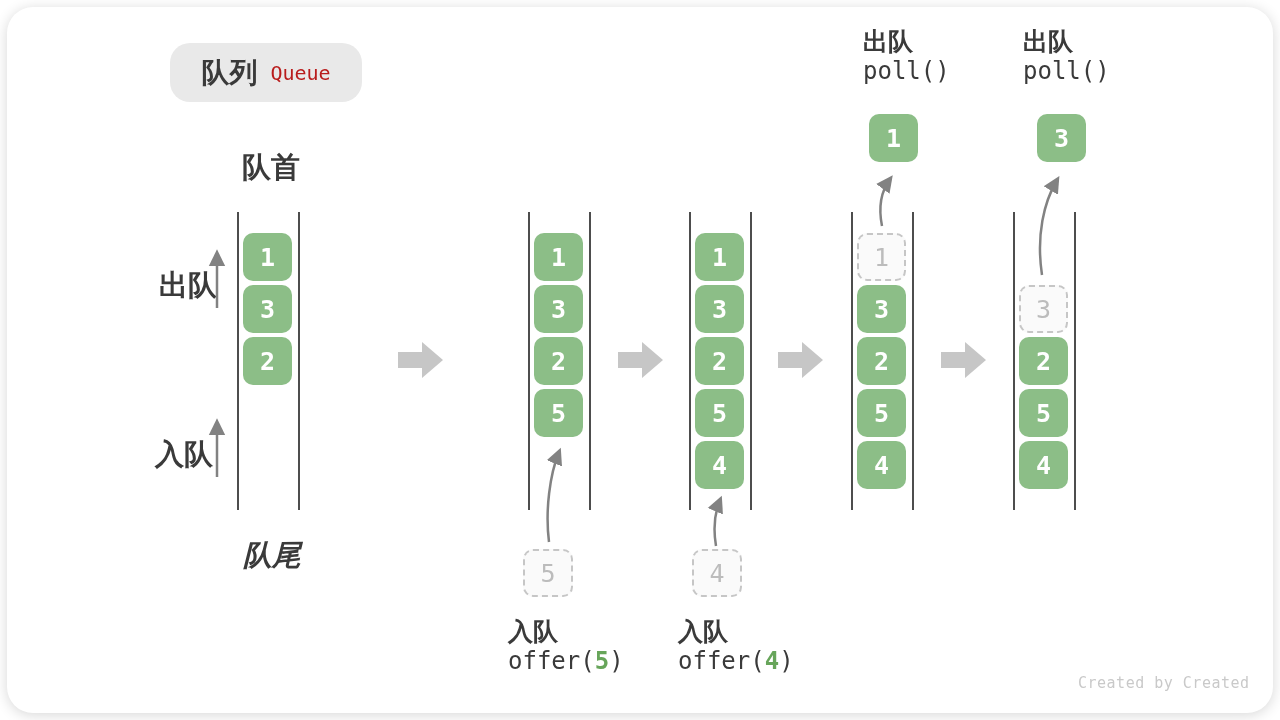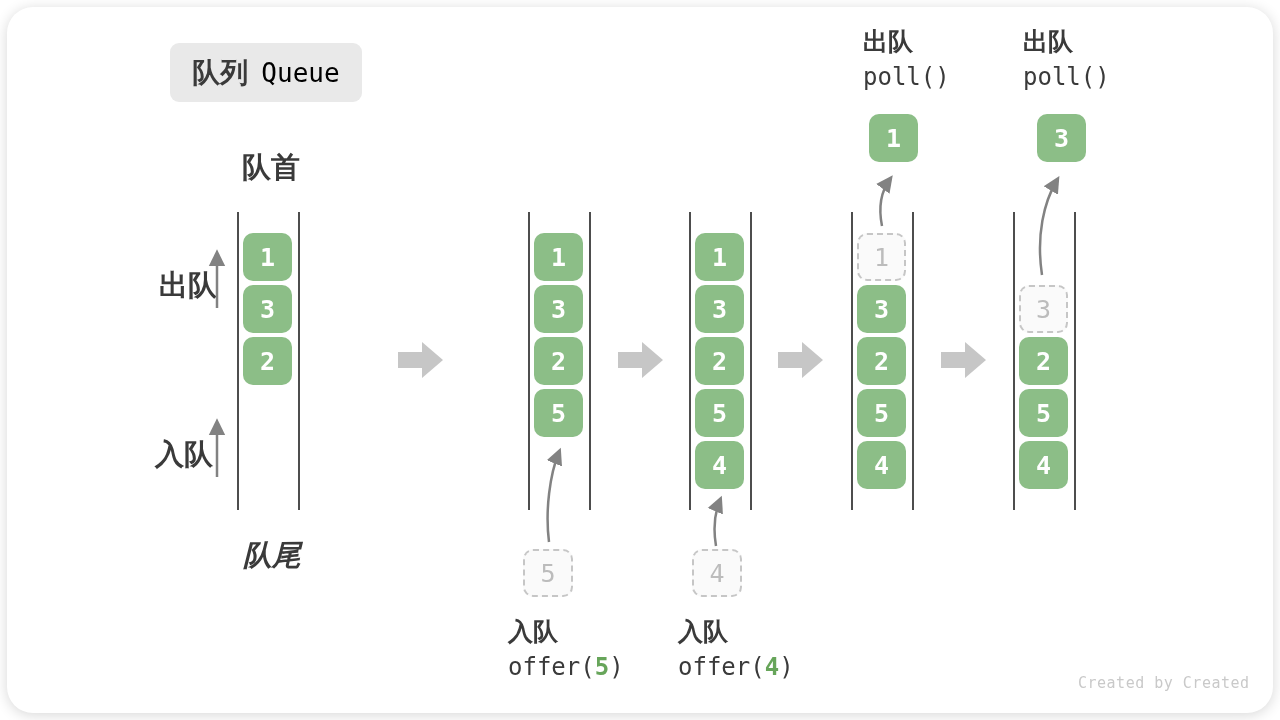--- a/index.html
+++ b/index.html
@@ -7,25 +7,25 @@
   .canvas { position:relative; width:1280px; height:720px; overflow:hidden; }
   .card {
     position:absolute; left:7px; top:7px; right:7px; bottom:7px;
     background:#ffffff; border-radius:26px;
     box-shadow:0 2px 14px rgba(0,0,0,0.16);
   }
   .abs { position:absolute; }
 
   .title-chip {
     left:170px; top:43px; width:192px; height:59px;
-    background:#e9e9e9; border-radius:9px;
+    background:#e9e9e9; border-radius:20px;
     display:flex; align-items:center; justify-content:center; gap:13px;
   }
   .title-zh { font-size:28px; font-weight:700; color:#3a3a3a; }
-  .title-en { font-family:"DejaVu Sans Mono","Liberation Mono",monospace; font-size:26px; color:#000000; }
+  .title-en { font-family:"DejaVu Sans Mono","Liberation Mono",monospace; font-size:20px; color:#b91c1c; }
 
   .zh-label { font-size:29px; font-weight:700; color:#3a3a3a; white-space:nowrap; }
 
   .wall { position:absolute; top:212px; height:298px; width:2px; background:#4d4d4d; }
 
   .qbox {
     position:absolute; width:49px; height:48px; border-radius:10px;
     background:#8cbe87; color:#ffffff;
     display:flex; align-items:center; justify-content:center;
     font-family:"DejaVu Sans Mono","Liberation Mono",monospace;
@@ -34,21 +34,21 @@
   }
   .qbox.ghost {
     background:#fafafa; border:2.5px dashed #c6c6c6; color:#bcbcbc;
     font-weight:400;
   }
 
   .op { position:absolute; }
   .op .verb { font-size:25px; font-weight:700; color:#3a3a3a; line-height:30px; }
   .op .code {
     font-family:"DejaVu Sans Mono","Liberation Mono",monospace;
-    font-size:24px; color:#3a3a3a; line-height:28px; margin-top:7px; white-space:nowrap;
+    font-size:24px; color:#3a3a3a; line-height:28px; margin-top:1px; white-space:nowrap;
   }
   .op .code .arg { color:#67a55a; font-weight:700; }
 
   .watermark {
     left:1078px; top:674px;
     font-family:"DejaVu Sans Mono","Liberation Mono",monospace;
     font-size:15px; color:#c9c9c9; letter-spacing:0.5px;
   }
 
   svg.overlay { position:absolute; left:0; top:0; pointer-events:none; }

